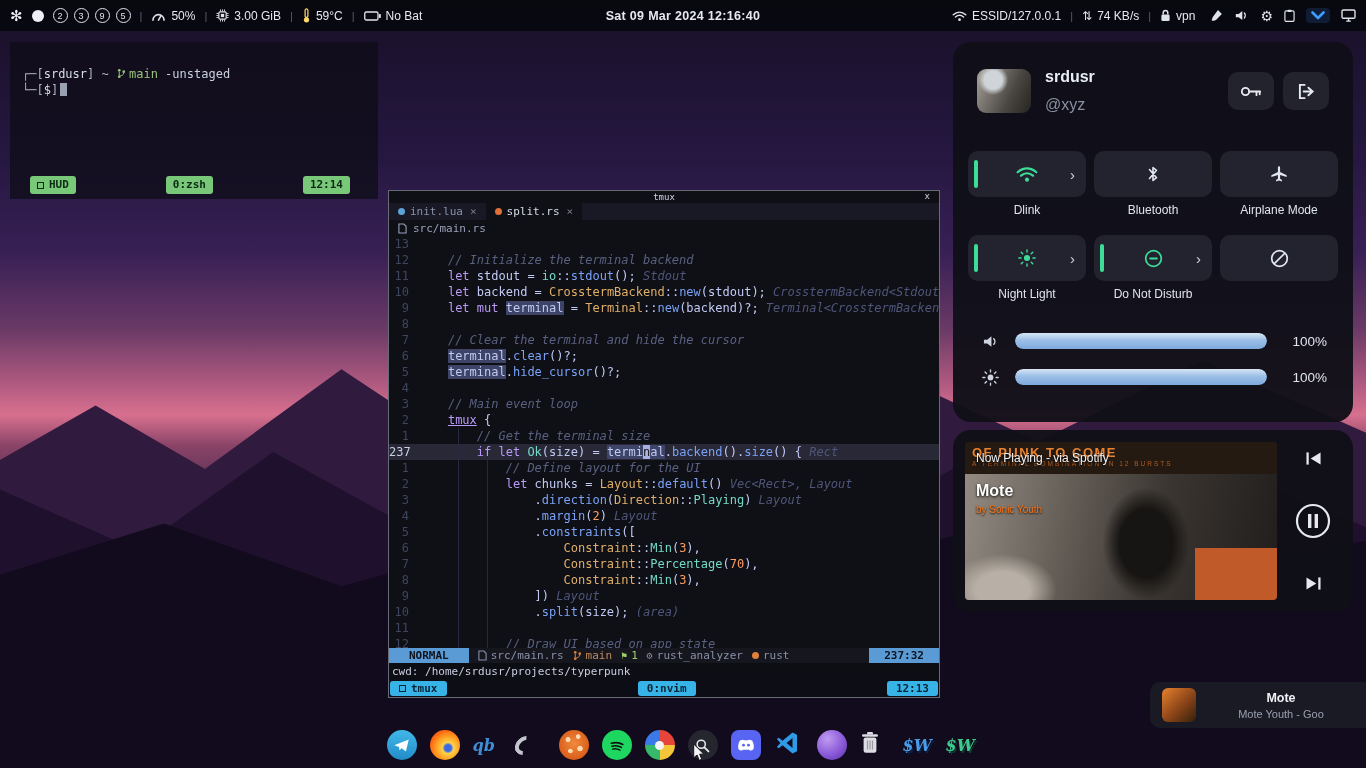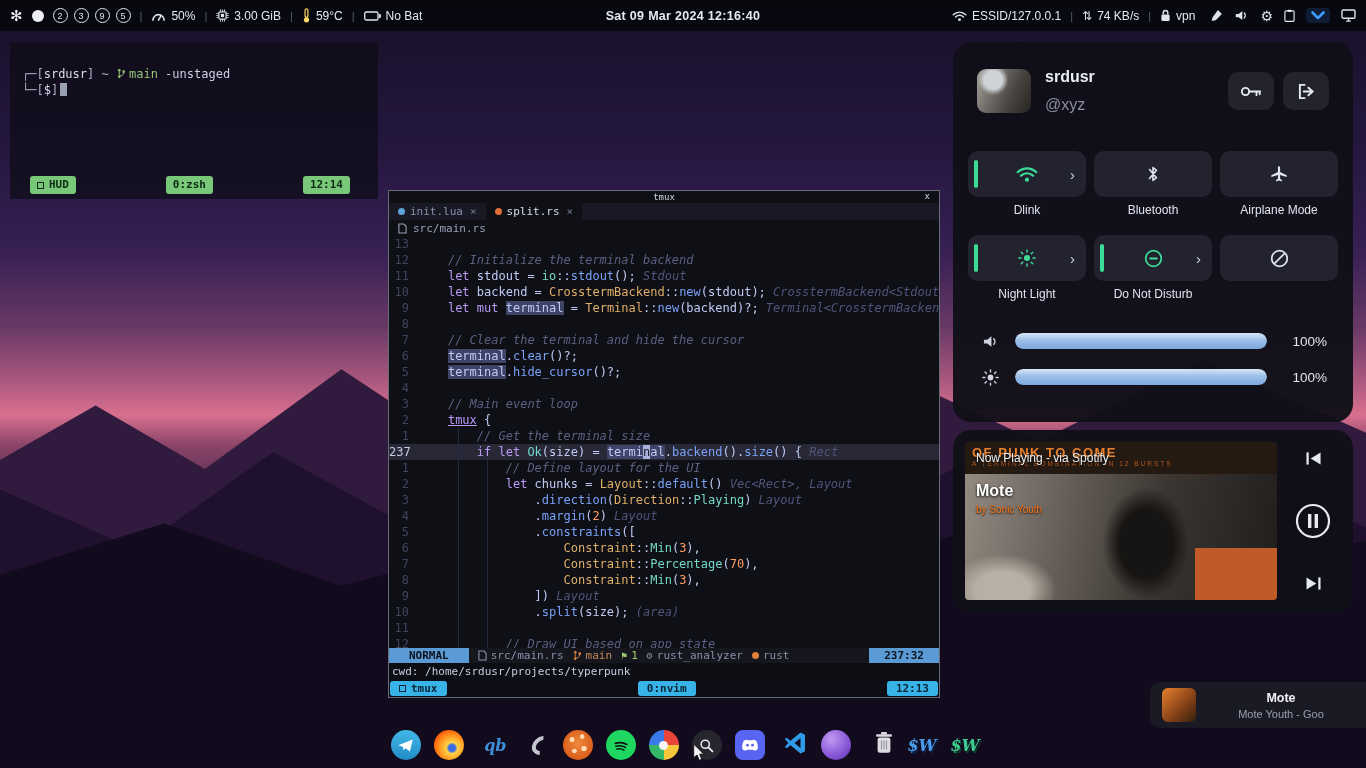--- a/index.html
+++ b/index.html
@@ -139,21 +139,21 @@
   .notif { position:absolute; right:0; top:682px; width:216px; height:46px; background:#1a1a24;
     border-radius:10px 0 0 10px; display:flex; align-items:center; gap:10px; padding:0 10px 0 12px; z-index:12; }
   .notif-thumb { width:34px; height:34px; border-radius:6px; flex:none;
     background:linear-gradient(135deg,#e8822e 0%,#8a4418 55%,#35200c 100%); }
   .notif-text { flex:1; display:flex; flex-direction:column; align-items:center; gap:3px; }
   .notif-title { font-size:12.5px; font-weight:bold; color:#f0f0f5; }
   .notif-sub { font-size:11px; color:#9aa0b0; }
 
   
   .dock { position:absolute; left:0; right:0; bottom:6px; display:flex; justify-content:center; gap:9px; z-index:12; }
-  .dock-item { width:34px; height:34px; display:flex; align-items:center; justify-content:flex-end; cursor:pointer; }
+  .dock-item { width:34px; height:34px; display:flex; align-items:center; justify-content:flex-start; cursor:pointer; }
   .dk-c { width:30px; height:30px; border-radius:50%; display:flex; align-items:center; justify-content:center; }
   .dk-r { width:30px; height:30px; border-radius:8px; display:flex; align-items:center; justify-content:center; }
   .dk-t { font-weight:bold; font-style:italic; font-size:16px; font-family:"DejaVu Serif",serif; }
   .dk-hook { width:17px; height:21px; border:4px solid #c4c6ce; border-top-color:transparent; border-right-color:transparent; border-radius:50%; transform:rotate(48deg); }
   .mouse-cursor { position:absolute; left:692px; top:744px; z-index:50; }
 </style>
 </head>
 <body>
 
 <div class="screen">

